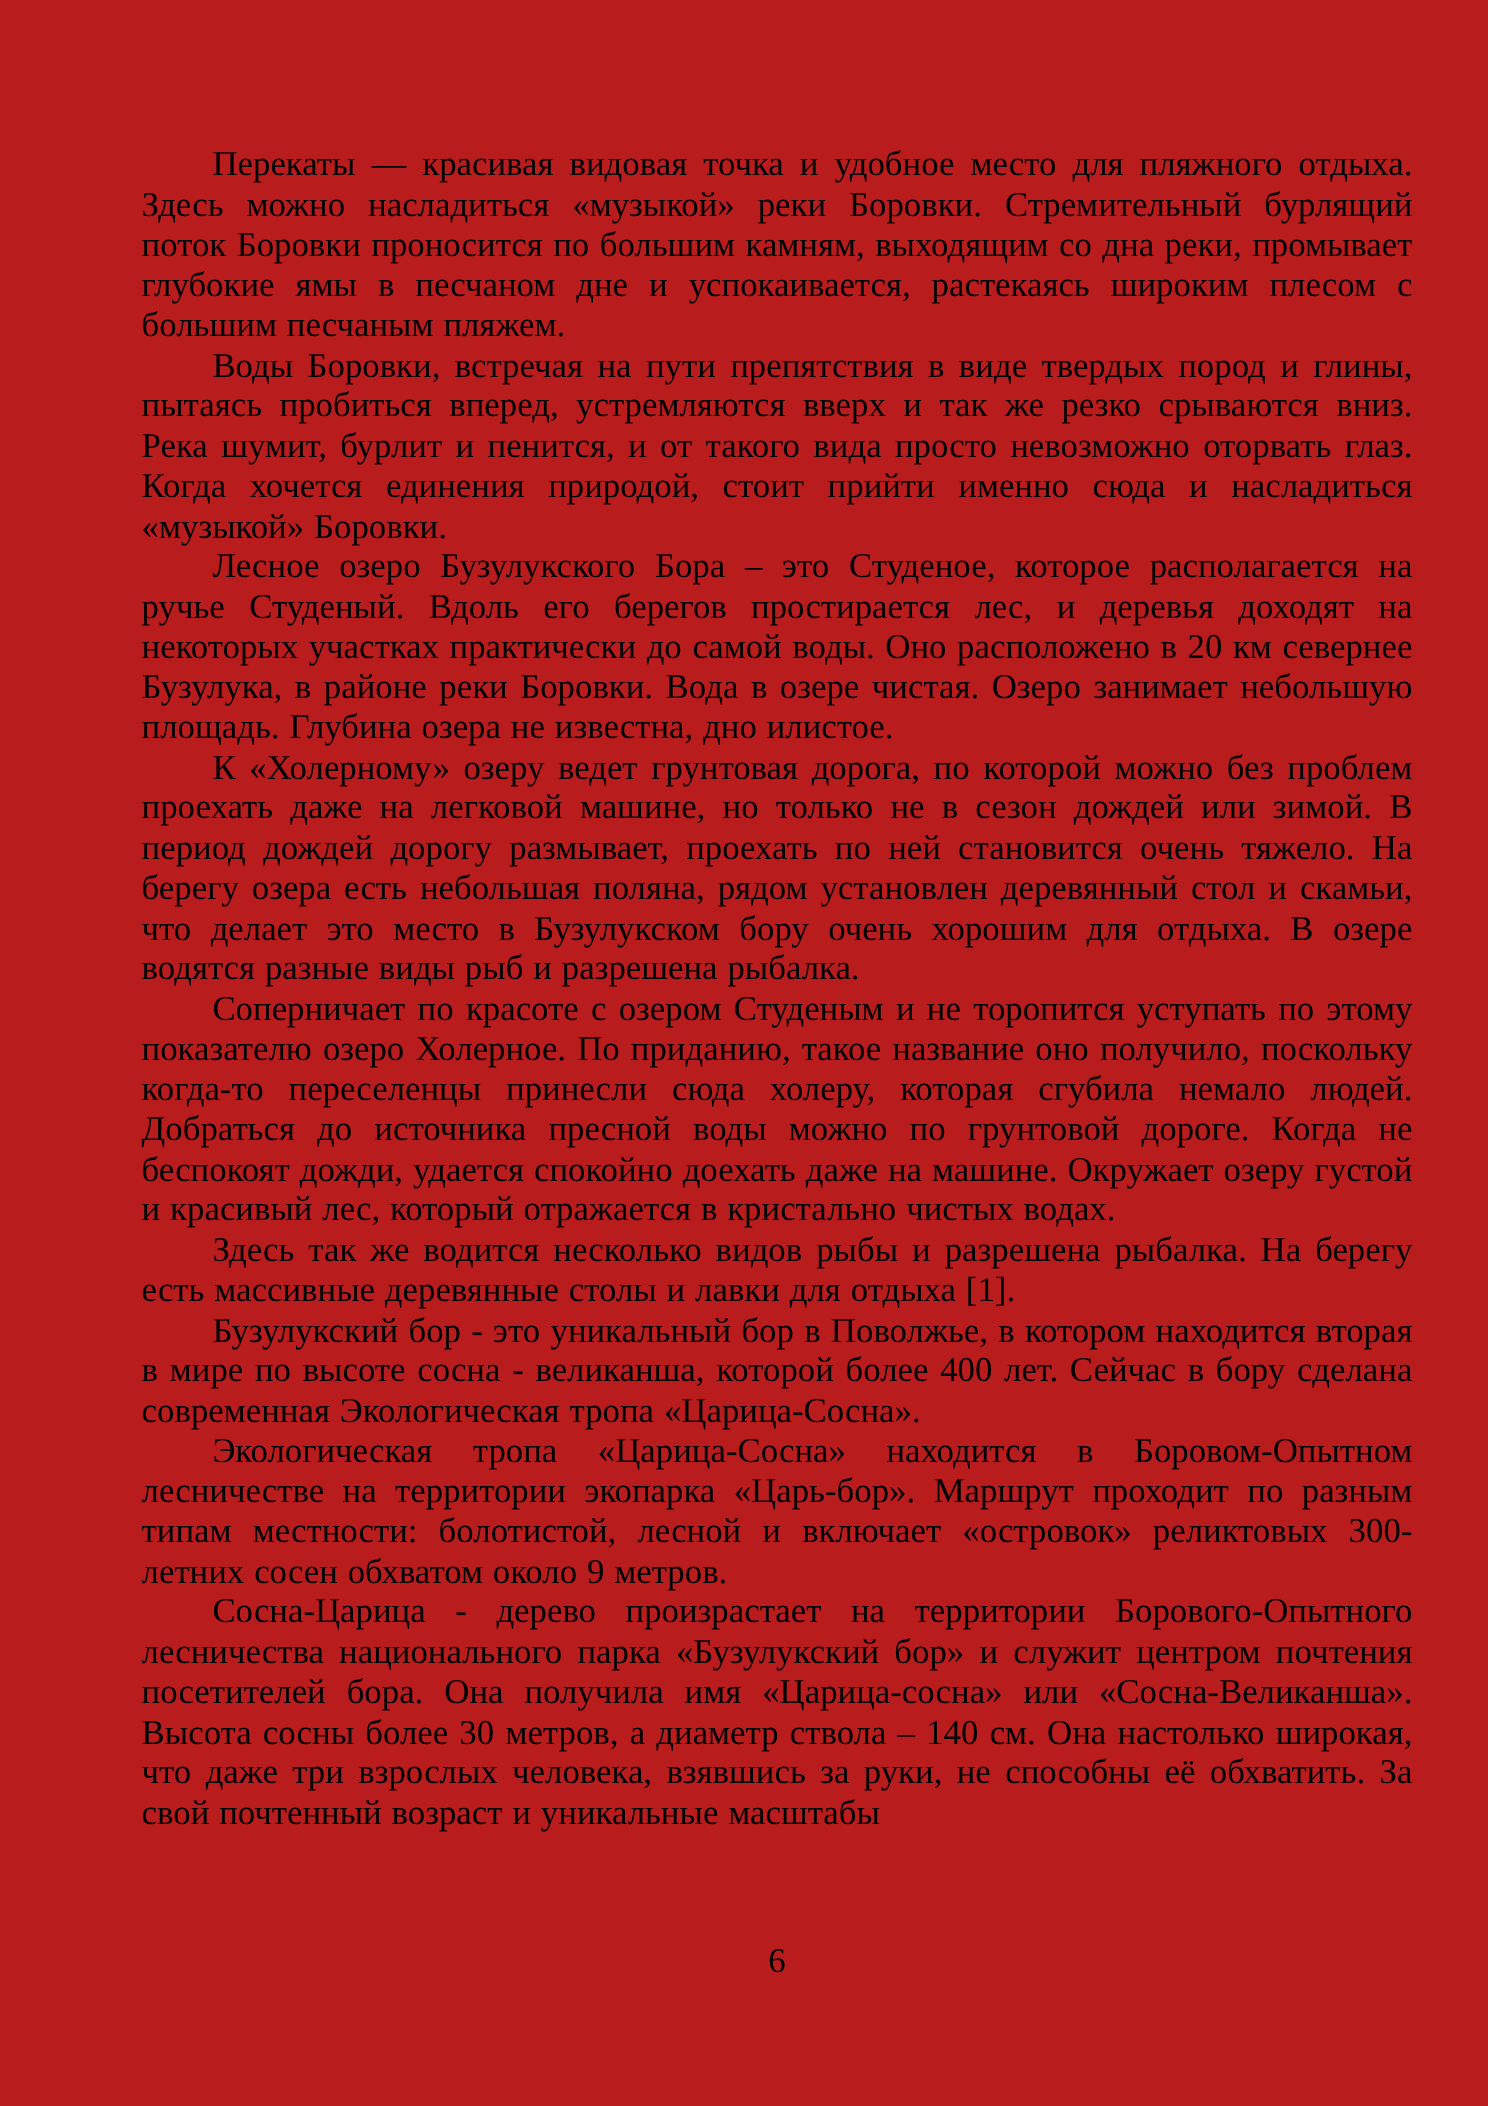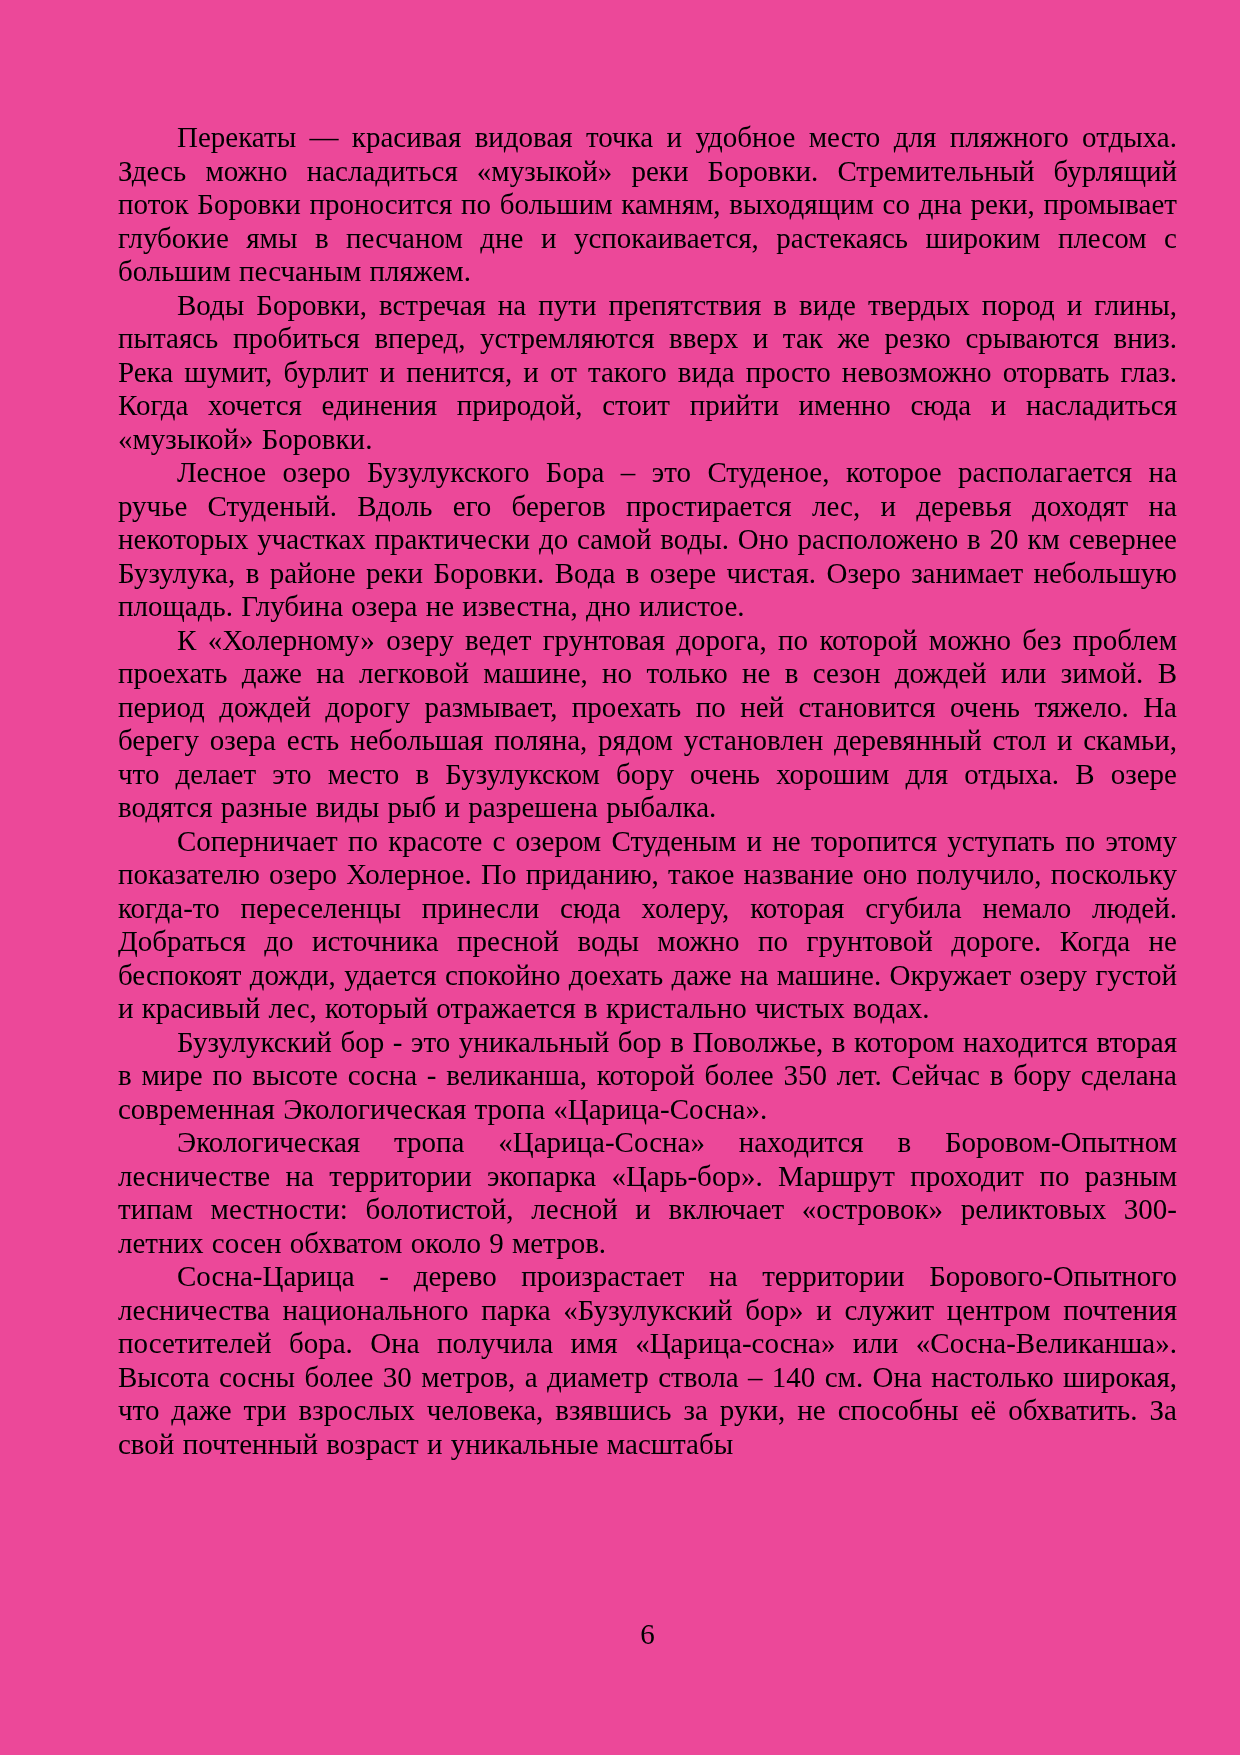--- a/index.html
+++ b/index.html
@@ -4,21 +4,21 @@
 <style>
   html, body {
     margin: 0;
     padding: 0;
     background: #ffffff;
   }
   .page {
     position: relative;
     width: 1240px;
     height: 1755px;
-    background: #ec4899;
+    background: #b91c1c;
     color: #000000;
     font-family: "Liberation Serif", "DejaVu Serif", serif;
     overflow: hidden;
   }
   .content {
     position: absolute;
     left: 118px;
     top: 121px;
     width: 1059px;
   }
@@ -46,18 +46,19 @@
 </head>
 <body>
 
 <div class="page">
   <div class="content">
     <p class="para">Перекаты — красивая видовая точка и удобное место для пляжного отдыха. Здесь можно насладиться «музыкой» реки Боровки. Стремительный бурлящий поток Боровки проносится по большим камням, выходящим со дна реки, промывает глубокие ямы в песчаном дне и успокаивается, растекаясь широким плесом с большим песчаным пляжем.</p>
     <p class="para">Воды Боровки, встречая на пути препятствия в виде твердых пород и глины, пытаясь пробиться вперед, устремляются вверх и так же резко срываются вниз. Река шумит, бурлит и пенится, и от такого вида просто невозможно оторвать глаз. Когда хочется единения природой, стоит прийти именно сюда и насладиться «музыкой» Боровки.</p>
     <p class="para">Лесное озеро Бузулукского Бора – это Студеное, которое располагается на ручье Студеный. Вдоль его берегов простирается лес, и деревья доходят на некоторых участках практически до самой воды. Оно расположено в 20 км севернее Бузулука, в районе реки Боровки. Вода в озере чистая. Озеро занимает небольшую площадь. Глубина озера не известна, дно илистое.</p>
     <p class="para">К «Холерному» озеру ведет грунтовая дорога, по которой можно без проблем проехать даже на легковой машине, но только не в сезон дождей или зимой. В период дождей дорогу размывает, проехать по ней становится очень тяжело. На берегу озера есть небольшая поляна, рядом установлен деревянный стол и скамьи, что делает это место в Бузулукском бору очень хорошим для отдыха. В озере водятся разные виды рыб и разрешена рыбалка.</p>
     <p class="para">Соперничает по красоте с озером Студеным и не торопится уступать по этому показателю озеро Холерное. По приданию, такое название оно получило, поскольку когда-то переселенцы принесли сюда холеру, которая сгубила немало людей. Добраться до источника пресной воды можно по грунтовой дороге. Когда не беспокоят дожди, удается спокойно доехать даже на машине. Окружает озеру густой и красивый лес, который отражается в кристально чистых водах.</p>
-    <p class="para">Бузулукский бор - это уникальный бор в Поволжье, в котором находится вторая в мире по высоте сосна - великанша, которой более 350 лет. Сейчас в бору сделана современная Экологическая тропа «Царица-Сосна».</p>
+    <p class="para">Здесь так же водится несколько видов рыбы и разрешена рыбалка. На берегу есть массивные деревянные столы и лавки для отдыха [1].</p>
+    <p class="para">Бузулукский бор - это уникальный бор в Поволжье, в котором находится вторая в мире по высоте сосна - великанша, которой более 400 лет. Сейчас в бору сделана современная Экологическая тропа «Царица-Сосна».</p>
     <p class="para">Экологическая тропа «Царица-Сосна» находится в Боровом-Опытном лесничестве на территории экопарка «Царь-бор». Маршрут проходит по разным типам местности: болотистой, лесной и включает «островок» реликтовых 300-летних сосен обхватом около 9 метров.</p>
     <p class="para">Сосна-Царица - дерево произрастает на территории Борового-Опытного лесничества национального парка «Бузулукский бор» и служит центром почтения посетителей бора. Она получила имя «Царица-сосна» или «Сосна-Великанша». Высота сосны более 30 метров, а диаметр ствола – 140 см. Она настолько широкая, что даже три взрослых человека, взявшись за руки, не способны её обхватить. За свой почтенный возраст и уникальные масштабы</p>
   </div>
   <div class="footer">6</div>
 </div>
 
 </body></html>

